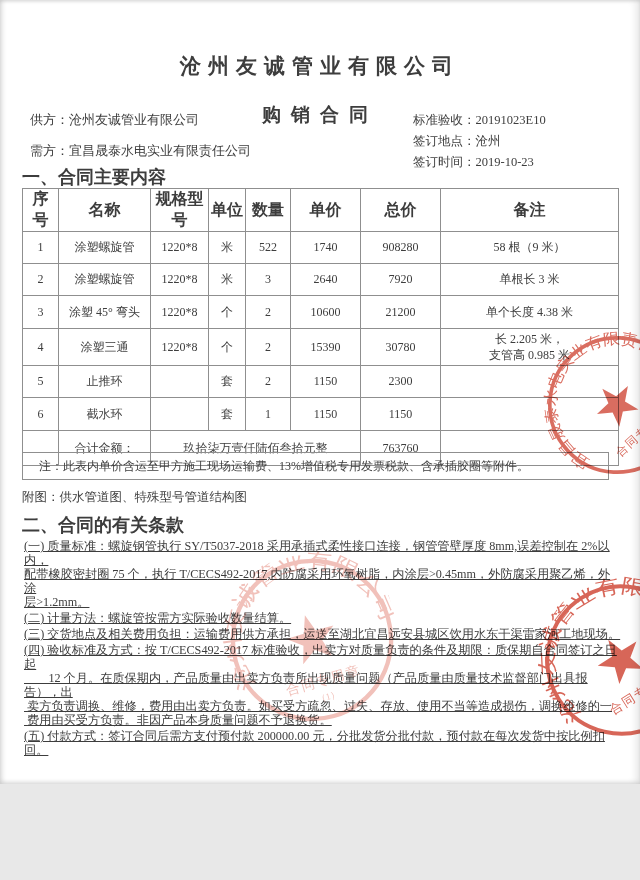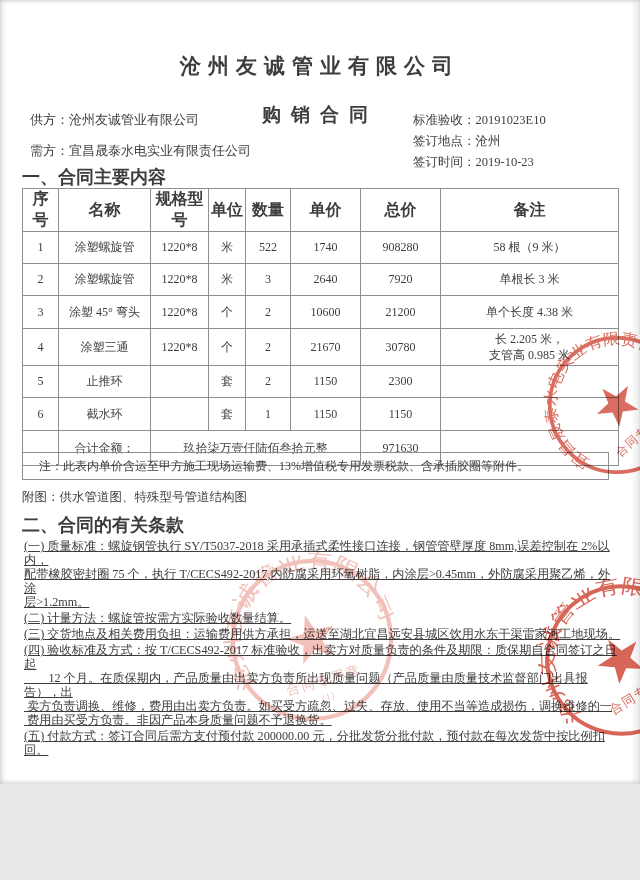--- a/index.html
+++ b/index.html
@@ -146,21 +146,21 @@
         <td>10600</td>
         <td>21200</td>
         <td class="remark-cell">单个长度 4.38 米</td>
       </tr>
       <tr class="r4">
         <td>4</td>
         <td>涂塑三通</td>
         <td>1220*8</td>
         <td>个</td>
         <td>2</td>
-        <td>21670</td>
+        <td>15390</td>
         <td>30780</td>
         <td class="remark-cell">长 2.205 米，
 支管高 0.985 米</td>
       </tr>
       <tr class="r5">
         <td>5</td>
         <td>止推环</td>
         <td></td>
         <td>套</td>
         <td>2</td>
@@ -175,21 +175,21 @@
         <td>套</td>
         <td>1</td>
         <td>1150</td>
         <td>1150</td>
         <td class="remark-cell"></td>
       </tr>
       <tr class="total-row">
         <td></td>
         <td>合计金额：</td>
         <td colspan="4">玖拾柒万壹仟陆佰叁拾元整</td>
-        <td>971630</td>
+        <td>763760</td>
         <td></td>
       </tr>
     </tbody>
   </table>
 
   <div class="note-box">注：此表内单价含运至甲方施工现场运输费、13%增值税专用发票税款、含承插胶圈等附件。</div>
 
   <p class="attachment-line">附图：供水管道图、特殊型号管道结构图</p>
 
   <p class="sec-title sec2">二、合同的有关条款</p>

